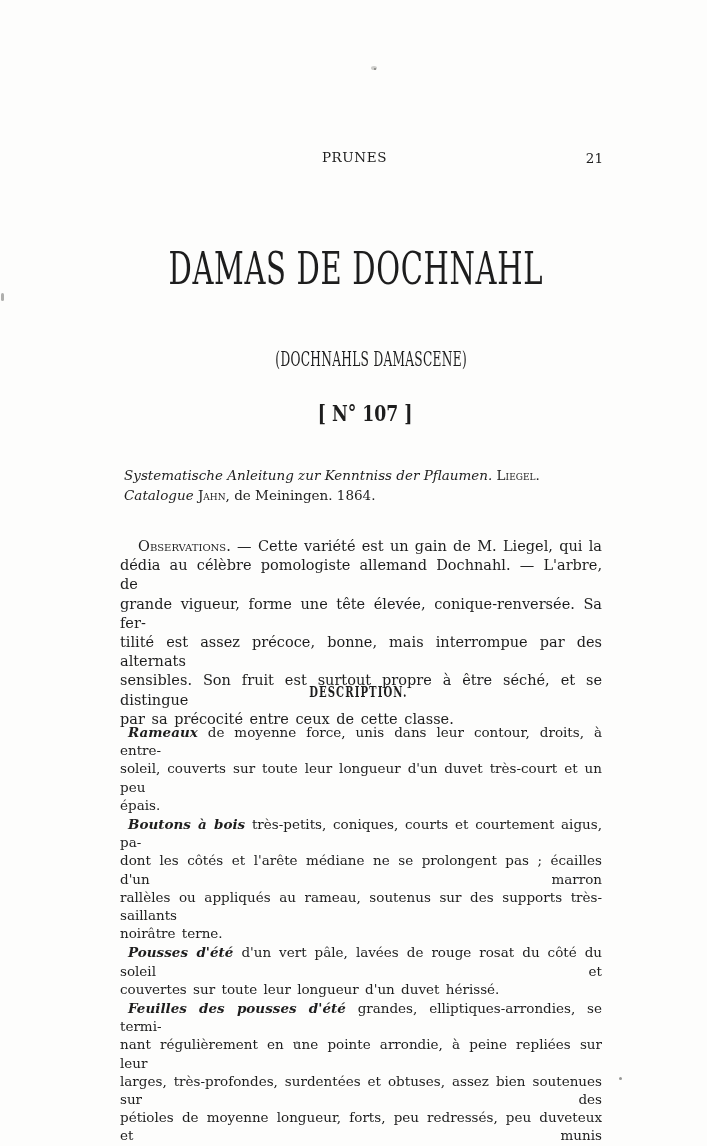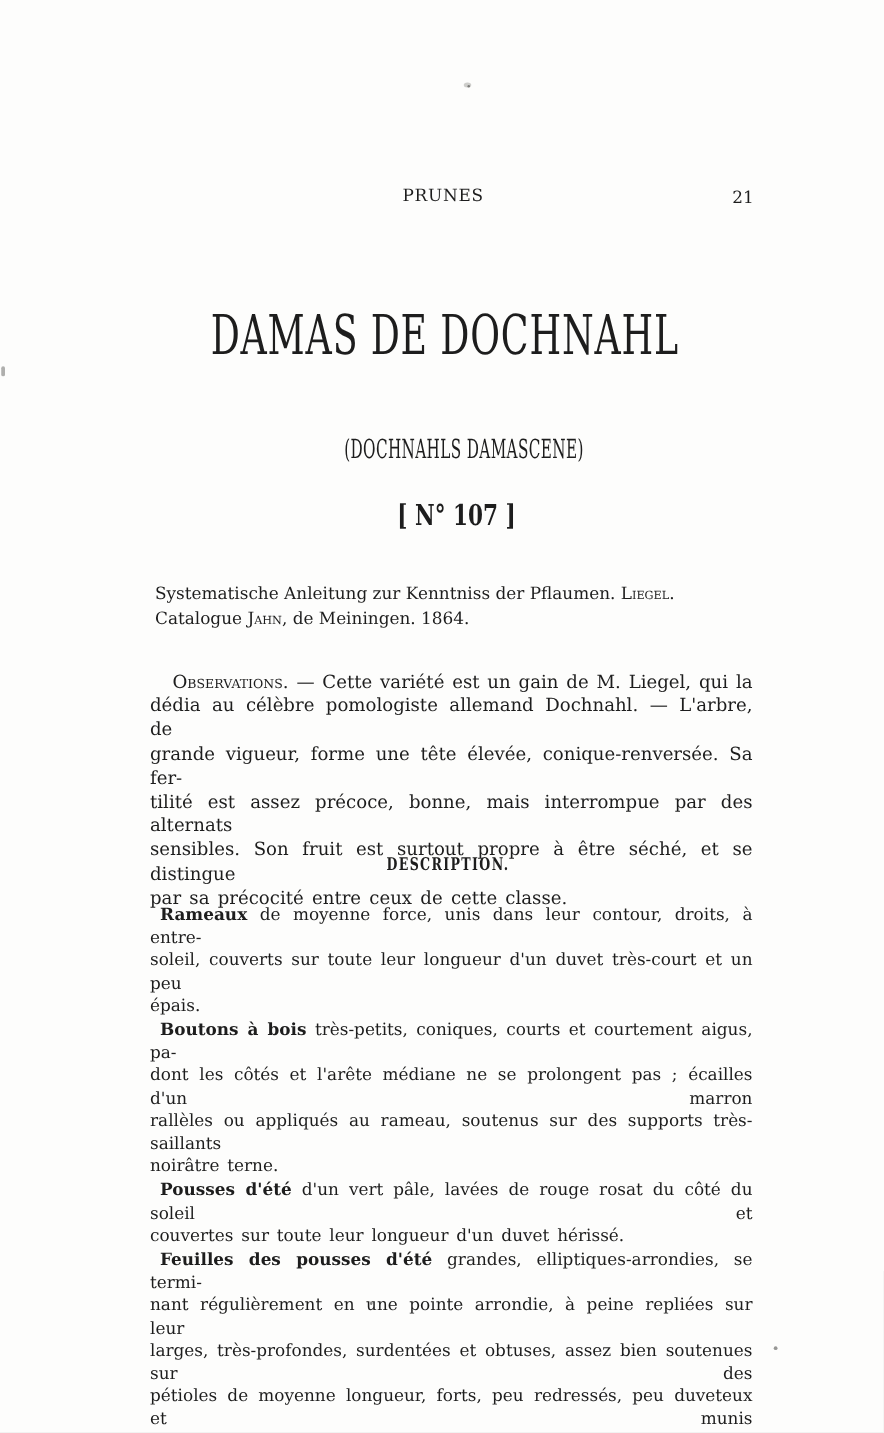--- a/index.html
+++ b/index.html
@@ -29,40 +29,40 @@
 
   
   .catalog { position:absolute; top:401px; left:14px; width:703px;
              text-align:center; font-size:23px; line-height:24px; font-weight:bold; }
   .catalog .squeeze { display:inline-block; transform:scaleX(0.75); transform-origin:50% 50%;
                       white-space:nowrap; }
 
   
   .biblio { position:absolute; top:465px; left:124px; width:478px;
             font-size:13.5px; line-height:20px; }
-  .it { }
+  .it { font-style:italic; }
   .sc { font-variant:small-caps; }
 
   
   .obs { position:absolute; top:537px; left:100px; width:502px;
          font-size:14.5px; line-height:19.2px; }
   .obs .first { text-indent:18px; }
 
   
   .desc-heading { position:absolute; top:685px; left:10px; width:697px;
                   text-align:center; font-size:14px; line-height:15px; font-weight:bold;text-decoration:underline; }
   .desc-heading .squeeze { display:inline-block; transform:scaleX(0.72); transform-origin:50% 50%;
                            letter-spacing:1.5px; white-space:nowrap; }
 
   
   .desc { position:absolute; top:723px; left:100px; width:502px;
           font-size:13.5px; line-height:18.2px; }
   .desc .para + .para { margin-top:1px; }
   .desc .first { text-indent:8px; }
-  .lead { font-weight:bold; }
+  .lead { font-weight:bold;font-style:italic; }
   .lead-sc { font-variant:small-caps; }
 
   
   .line { text-align:justify; text-align-last:justify; word-spacing:1.5px;margin-left:20px; }
   .line.end { text-align-last:left; word-spacing:2px; }
 
   
   .speck { position:absolute; border-radius:50%; }
   .speck-a { left:371px; top:66px;  width:6px; height:4px; background:#b9b9b6; opacity:.7; }
   .speck-a2{ left:374px; top:68px;  width:2px; height:2px; background:#7c7c7a; }

